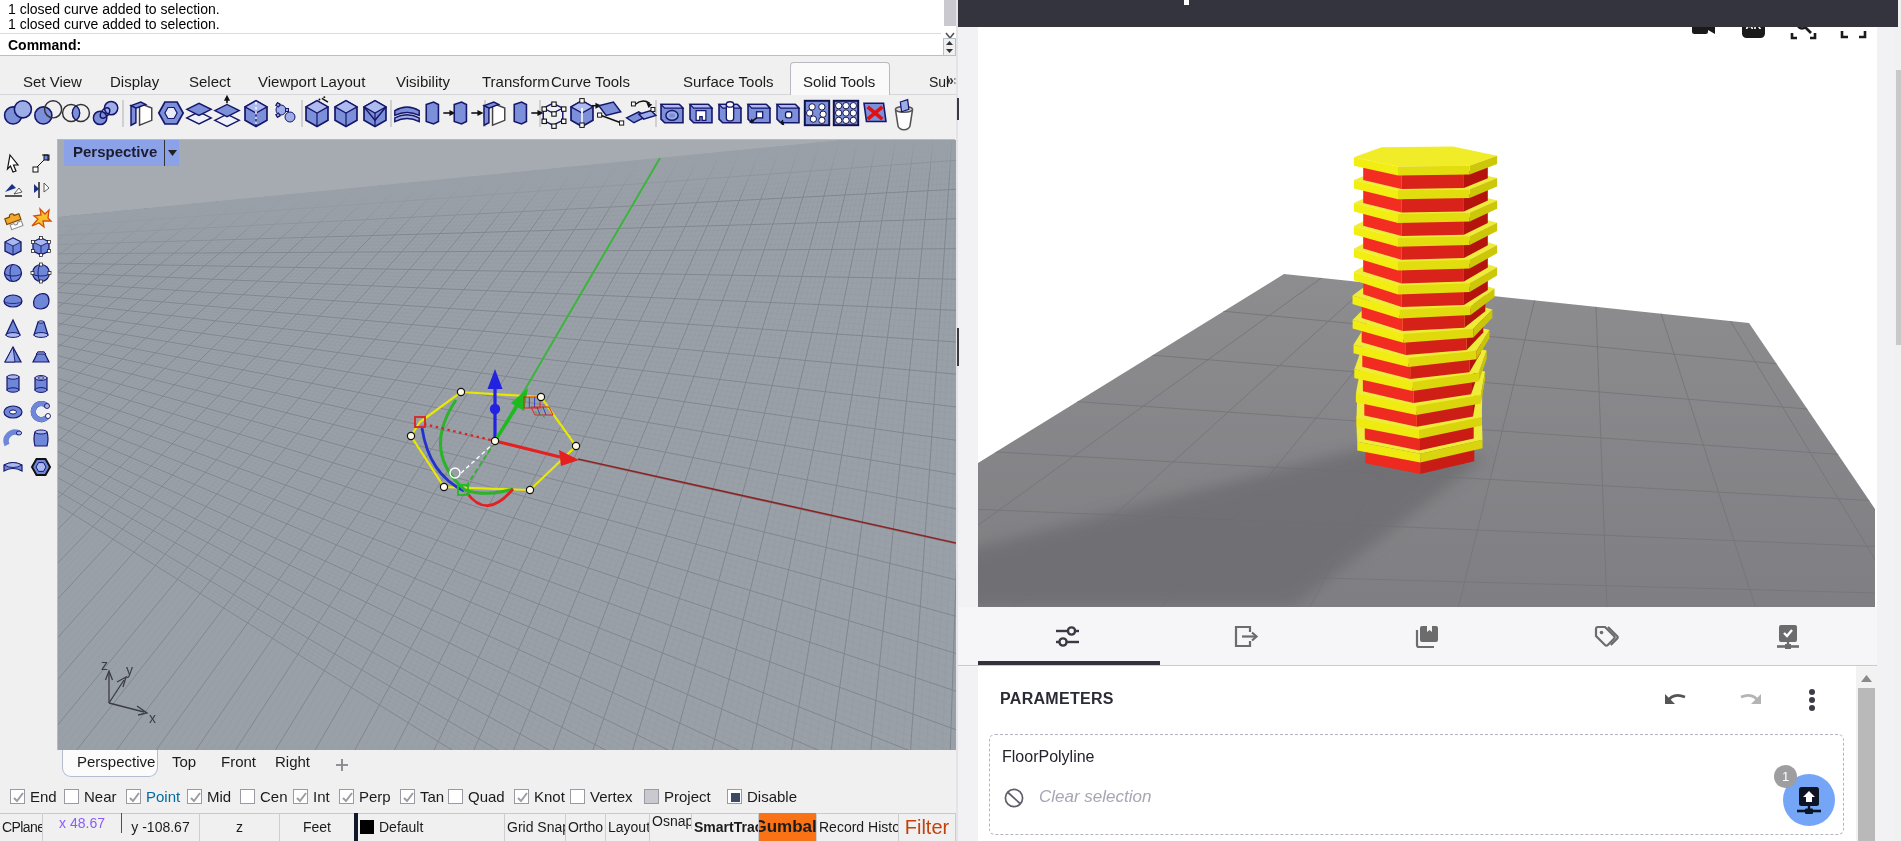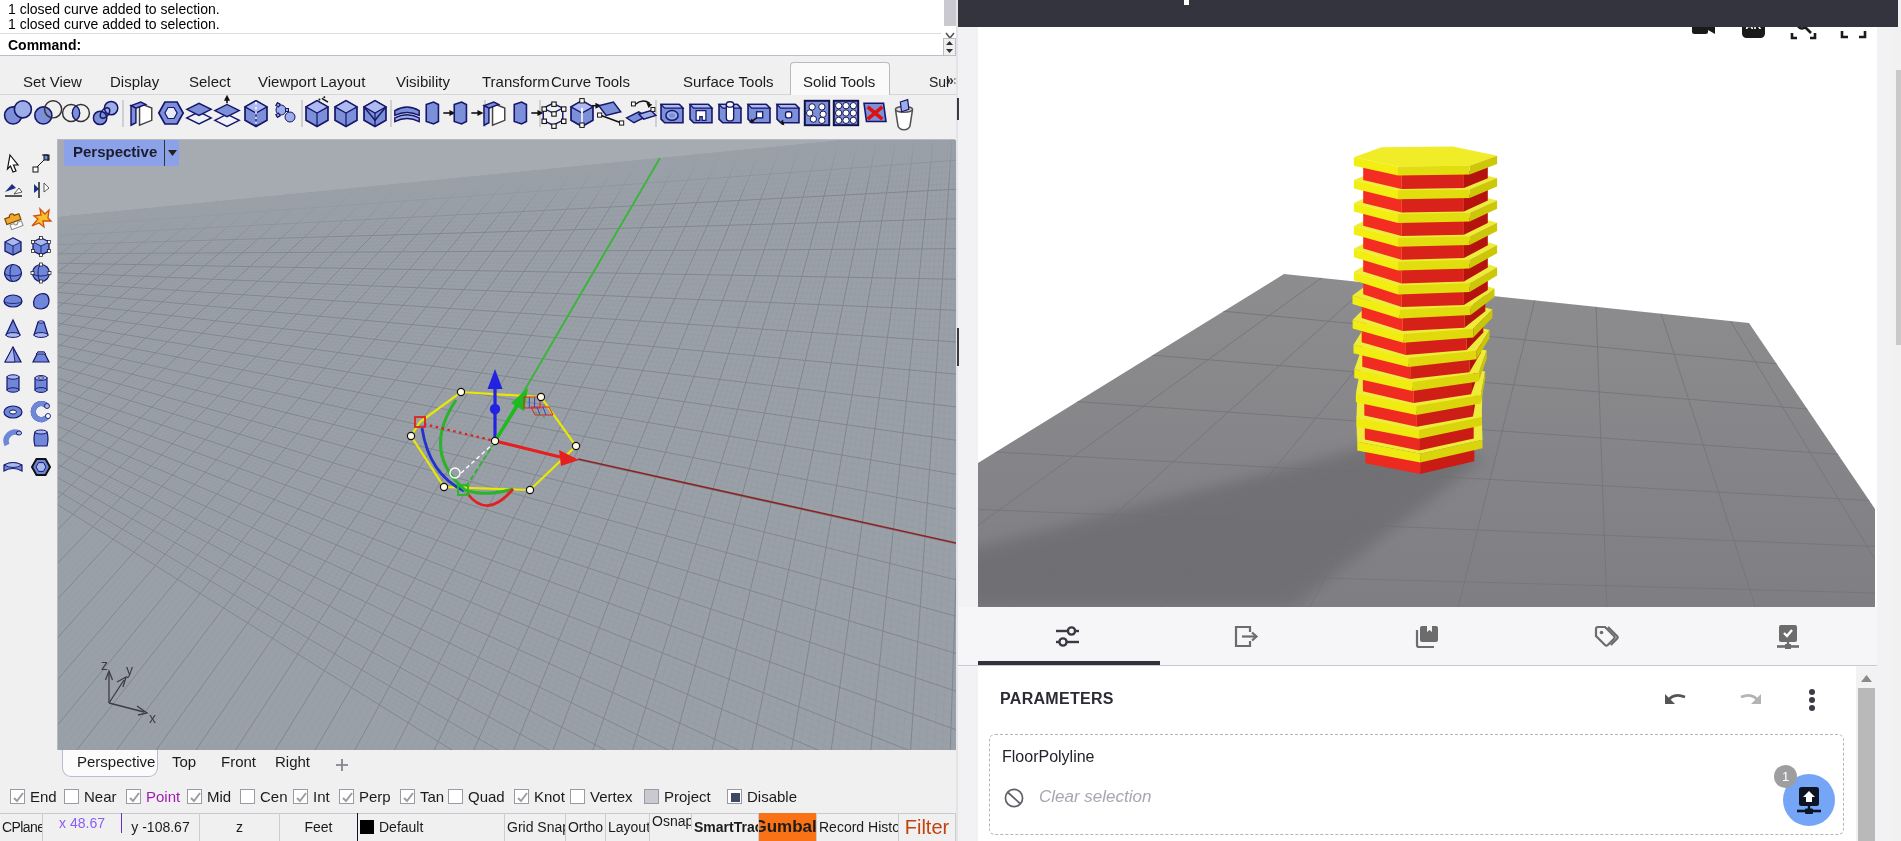--- a/index.html
+++ b/index.html
@@ -452,21 +452,21 @@
     <svg style="position:absolute;left:11px;top:790px" width="15" height="15">
       <polyline points="3,8 6,11 12,3" fill="none" stroke="#9c9ca4" stroke-width="2"></polyline>
     </svg>
     <div style="position:absolute;left:30px;top:788px;font-size:15px;color:#1b1b1b">End</div>
     <div style="position:absolute;left:64px;top:789px;width:15px;height:15px;background:#fff;border:1px solid #9a9aa2"></div>
     <div style="position:absolute;left:84px;top:788px;font-size:15px;color:#1b1b1b">Near</div>
     <div style="position:absolute;left:126px;top:789px;width:15px;height:15px;background:#fff;border:1px solid #9a9aa2"></div>
     <svg style="position:absolute;left:127px;top:790px" width="15" height="15">
       <polyline points="3,8 6,11 12,3" fill="none" stroke="#9c9ca4" stroke-width="2"></polyline>
     </svg>
-    <div style="position:absolute;left:146px;top:788px;font-size:15px;color:#a21caf">Point</div>
+    <div style="position:absolute;left:146px;top:788px;font-size:15px;color:#0369a1">Point</div>
     <div style="position:absolute;left:187px;top:789px;width:15px;height:15px;background:#fff;border:1px solid #9a9aa2"></div>
     <svg style="position:absolute;left:188px;top:790px" width="15" height="15">
       <polyline points="3,8 6,11 12,3" fill="none" stroke="#9c9ca4" stroke-width="2"></polyline>
     </svg>
     <div style="position:absolute;left:207px;top:788px;font-size:15px;color:#1b1b1b">Mid</div>
     <div style="position:absolute;left:240px;top:789px;width:15px;height:15px;background:#fff;border:1px solid #9a9aa2"></div>
     <div style="position:absolute;left:260px;top:788px;font-size:15px;color:#1b1b1b">Cen</div>
     <div style="position:absolute;left:293px;top:789px;width:15px;height:15px;background:#fff;border:1px solid #9a9aa2"></div>
     <svg style="position:absolute;left:294px;top:790px" width="15" height="15">
       <polyline points="3,8 6,11 12,3" fill="none" stroke="#9c9ca4" stroke-width="2"></polyline>
@@ -494,21 +494,21 @@
     <div style="position:absolute;left:644px;top:789px;width:15px;height:15px;background:#c9c9cf;border:1px solid #9a9aa2"></div>
     <div style="position:absolute;left:664px;top:788px;font-size:15px;color:#1b1b1b">Project</div>
     <div style="position:absolute;left:727px;top:789px;width:15px;height:15px;background:#fff;border:1px solid #9a9aa2"></div>
     <div style="position:absolute;left:731px;top:793px;width:9px;height:9px;background:#3c4b63"></div>
     <div style="position:absolute;left:747px;top:788px;font-size:15px;color:#1b1b1b">Disable</div>
     <div style="position:absolute;left:0;top:813px;width:956px;height:28px;background:#f0f0f1;border-top:1px solid #c9c9cd"></div>
     <div style="position:absolute;left:0px;top:813px;width:43px;height:28px;border-right:1px solid #cdcdd1;overflow:hidden;font-size:14px;color:#1b1b1b;display:flex;align-items:center;justify-content:center;white-space:nowrap;letter-spacing:-0.6px;justify-content:flex-start;padding-left:2px">CPlane</div>
     <div style="position:absolute;left:43px;top:813px;width:79px;height:20px;border-right:1px solid #6d28d9;overflow:hidden;font-size:14px;color:#8b5cf6;display:flex;align-items:center;justify-content:center;white-space:nowrap">x 48.67</div>
     <div style="position:absolute;left:122px;top:813px;width:78px;height:28px;border-right:1px solid #cdcdd1;overflow:hidden;font-size:14px;color:#1b1b1b;display:flex;align-items:center;justify-content:center;white-space:nowrap">y -108.67</div>
     <div style="position:absolute;left:200px;top:813px;width:80px;height:28px;border-right:1px solid #cdcdd1;overflow:hidden;font-size:14px;color:#1b1b1b;display:flex;align-items:center;justify-content:center;white-space:nowrap">z</div>
-    <div style="position:absolute;left:280px;top:813px;width:78px;height:28px;border-right:1px solid #0f172a;overflow:hidden;font-size:14px;color:#1b1b1b;display:flex;align-items:center;justify-content:center;white-space:nowrap">Feet</div>
+    <div style="position:absolute;left:280px;top:813px;width:78px;height:28px;border-right:4px solid #0f172a;overflow:hidden;font-size:14px;color:#1b1b1b;display:flex;align-items:center;justify-content:center;white-space:nowrap">Feet</div>
     <div style="position:absolute;left:358px;top:813px;width:147px;height:28px;border-right:1px solid #cdcdd1;overflow:hidden;font-size:14px;color:#1b1b1b;display:flex;align-items:center;justify-content:center;white-space:nowrap;justify-content:flex-start;padding-left:2px"><span style="display:inline-block;width:14px;height:14px;background:#000;margin-right:5px"></span>Default</div>
     <div style="position:absolute;left:505px;top:813px;width:61px;height:28px;border-right:1px solid #cdcdd1;overflow:hidden;font-size:14px;color:#1b1b1b;display:flex;align-items:center;justify-content:center;white-space:nowrap;justify-content:flex-start;padding-left:2px">Grid Snap</div>
     <div style="position:absolute;left:566px;top:813px;width:40px;height:28px;border-right:1px solid #cdcdd1;overflow:hidden;font-size:14px;color:#1b1b1b;display:flex;align-items:center;justify-content:center;white-space:nowrap">Ortho</div>
     <div style="position:absolute;left:606px;top:813px;width:44px;height:28px;border-right:1px solid #cdcdd1;overflow:hidden;font-size:14px;color:#1b1b1b;display:flex;align-items:center;justify-content:center;white-space:nowrap;justify-content:flex-start;padding-left:2px">Layout</div>
     <div style="position:absolute;left:650px;top:813px;width:42px;height:16px;border-right:1px solid #cdcdd1;overflow:hidden;font-size:14px;color:#1b1b1b;display:flex;align-items:center;justify-content:center;white-space:nowrap;justify-content:flex-start;padding-left:2px">Osnap</div>
     <div style="position:absolute;left:692px;top:813px;width:67px;height:28px;border-right:1px solid #cdcdd1;overflow:hidden;font-size:14px;color:#1b1b1b;display:flex;align-items:center;justify-content:center;white-space:nowrap;font-weight:bold;justify-content:flex-start;padding-left:2px">SmartTrack</div>
     <div style="position:absolute;left:759px;top:813px;width:58px;height:28px;border-right:1px solid #cdcdd1;overflow:hidden;font-size:17px;color:#1b1b1b;display:flex;align-items:center;justify-content:center;white-space:nowrap;font-weight:bold;background:#f97316">Gumball</div>
     <div style="position:absolute;left:817px;top:813px;width:82px;height:28px;border-right:1px solid #cdcdd1;overflow:hidden;font-size:14px;color:#1b1b1b;display:flex;align-items:center;justify-content:center;white-space:nowrap;justify-content:flex-start;padding-left:2px">Record History</div>
     <div style="position:absolute;left:899px;top:813px;width:57px;height:28px;border-right:1px solid #cdcdd1;overflow:hidden;font-size:20px;color:#c2410c;display:flex;align-items:center;justify-content:center;white-space:nowrap">Filter</div>
   </div>

